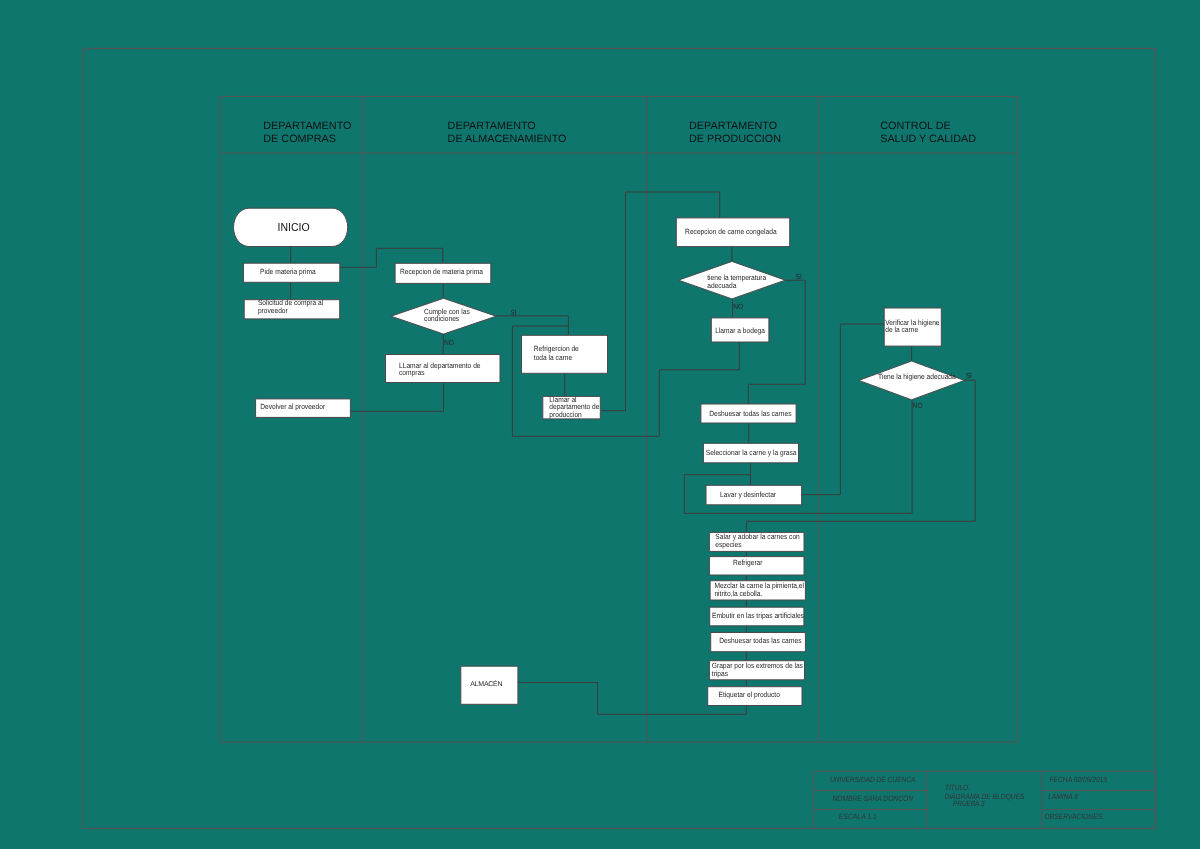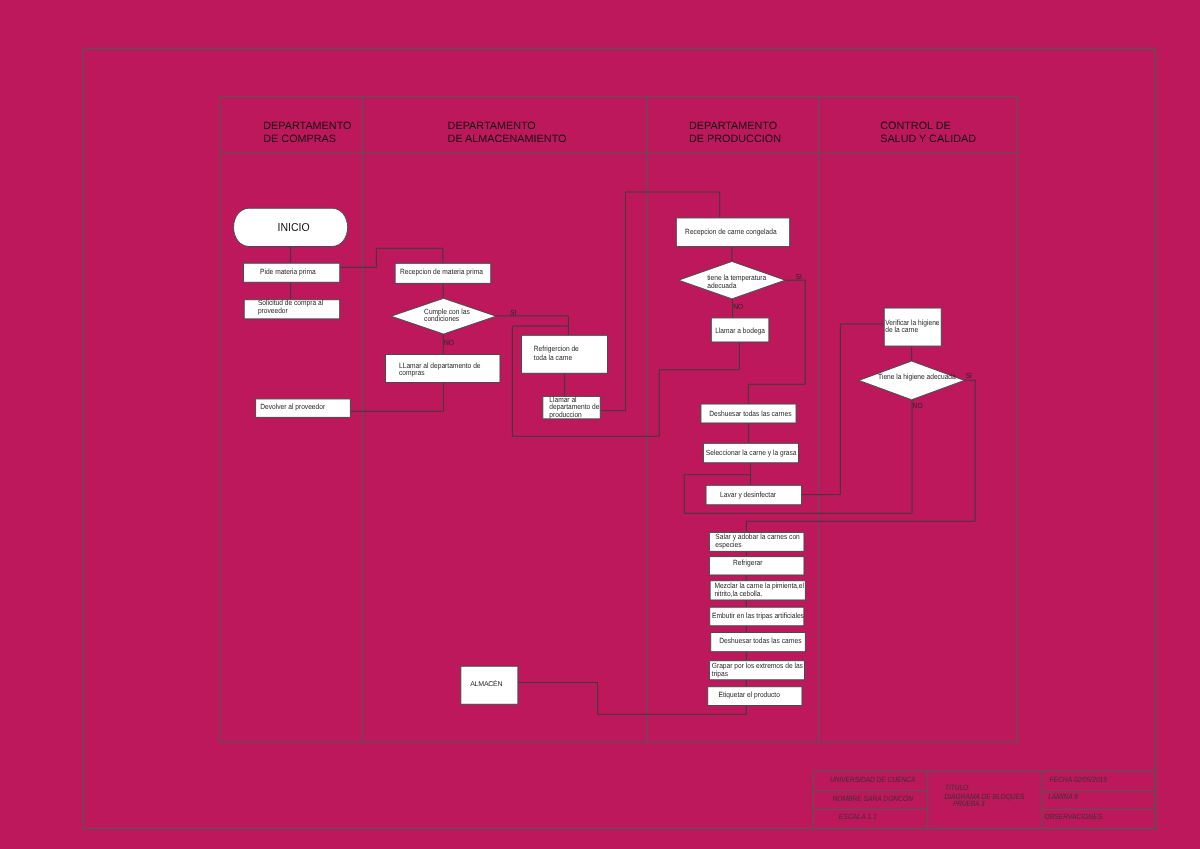--- a/index.html
+++ b/index.html
@@ -1,18 +1,18 @@
 <!DOCTYPE html>
 <html><head>
 <meta charset="utf-8">
 <title>Diagrama de bloques</title>
 <style>
   html,body{margin:0;padding:0;background:#ffffff;}
   body{width:1200px;height:849px;overflow:hidden;font-family:"Liberation Sans",sans-serif;}
-  #sheet{position:relative;width:1200px;height:849px;background:#be185d;}
+  #sheet{position:relative;width:1200px;height:849px;background:#0f766e;}
   svg{display:block;shape-rendering:geometricPrecision;}
   text{-webkit-font-smoothing:antialiased;text-rendering:geometricPrecision;}
   .ln{stroke:#3b3b3b;stroke-width:1;fill:none;}
   .frame{stroke:#555;stroke-width:1.3;fill:none;}
   .lane{stroke:#555;stroke-width:1.1;fill:none;}
   .node{stroke:#4a4a4a;stroke-width:1;fill:#fff;}
   .t-hdr{font-family:"Liberation Sans",sans-serif;font-size:10.6px;fill:#111;}
   .t-node{font-family:"Liberation Sans",sans-serif;font-size:7.5px;fill:#262626;}
   .t-big{font-family:"Liberation Sans",sans-serif;font-size:11.6px;fill:#111;}
   .t-lbl{font-family:"Liberation Sans",sans-serif;font-size:7.5px;fill:#262626;}

